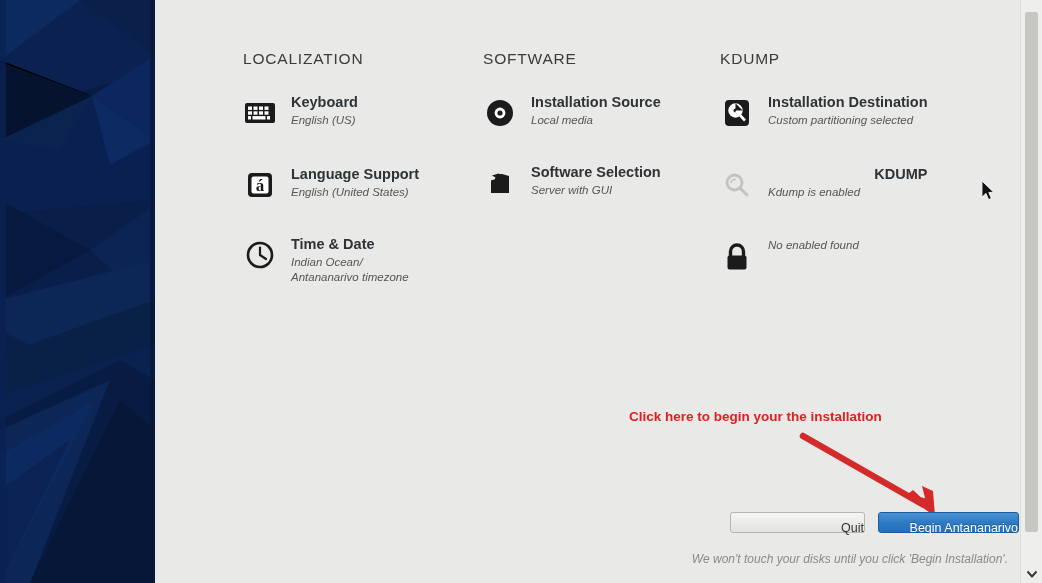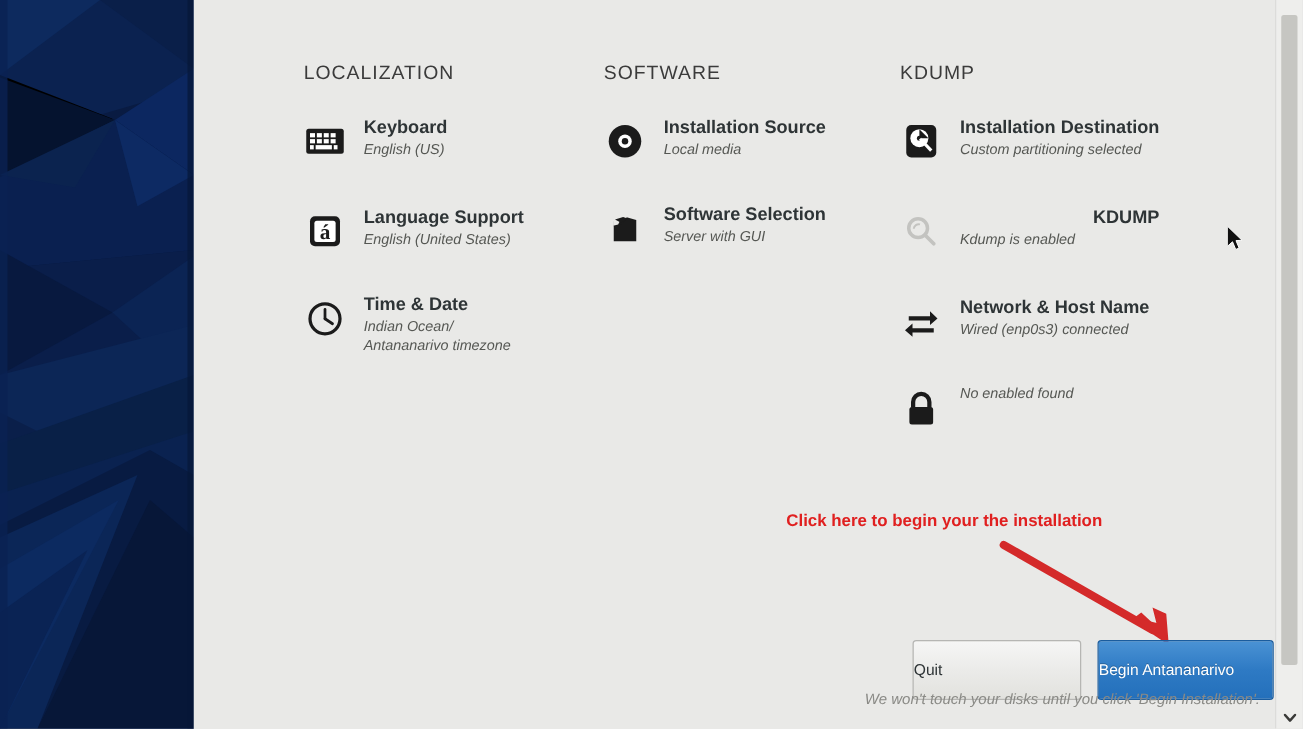--- a/index.html
+++ b/index.html
@@ -124,28 +124,28 @@
   #footer {
     position: absolute;
     left: 0;
     top: 512px;
     width: 865px;
     height: 71px;
   }
   .btn {
     position: absolute;
     top: 0;
-    height: 48px;
+    height: 21px;
     font-family: "Liberation Sans", sans-serif;
     font-size: 12.5px;
     border-radius: 3px;
     cursor: default;
     box-sizing: border-box;
     line-height: 30px;
-    text-align: left;
+    text-align: right;
     padding: 0;
   }
   #quit-button {
     left: 575px;
     width: 135px;
     background: linear-gradient(to bottom, #f6f6f5 0%, #ebebe9 50%, #e2e2de 100%);
     border: 1px solid #b6b6b3;
     color: #2e3436;
   }
   #begin-installation-button {
@@ -351,30 +351,20 @@
           <svg viewBox="0 0 34 34" width="34" height="34">
             <circle cx="14.5" cy="14.5" r="7.5" fill="none" stroke="#c3c3c0" stroke-width="2.8"></circle>
             <line x1="20" y1="20" x2="27" y2="27" stroke="#c3c3c0" stroke-width="3" stroke-linecap="round"></line>
             <path d="M11 15 A4 4 0 0 1 16 11.5" fill="none" stroke="#c3c3c0" stroke-width="1.6"></path>
           </svg>
         </span>
         <span class="hub-title">KDUMP</span>
         <span class="hub-sub">Kdump is enabled</span>
       </div>
 
-      <div class="hub-item">
-        <span class="ic">
-          <svg viewBox="0 0 34 34" width="34" height="34">
-            <path d="M7 13 L24 13 L24 9 L30 14.8 L24 20 L24 16.4 L7 16.4 Z" fill="#1b1b1b"></path>
-            <path d="M27 22.5 L10 22.5 L10 18.8 L4 24.2 L10 29.4 L10 25.9 L27 25.9 Z" fill="#1b1b1b"></path>
-          </svg>
-        </span>
-        <span class="hub-title">Network &amp; Host Name</span>
-        <span class="hub-sub">Wired (enp0s3) connected</span>
-      </div>
 
       <div class="hub-item">
         <span class="ic">
           <svg viewBox="0 0 34 34" width="34" height="34">
             <path d="M10.5 16 L10.5 11.5 A6.5 6.5 0 0 1 23.5 11.5 L23.5 16" fill="none" stroke="#1b1b1b" stroke-width="3.4"></path>
             <rect x="7.5" y="15.5" width="19" height="14" rx="2" fill="#1b1b1b"></rect>
           </svg>
         </span>
         <span class="hub-sub">No enabled found</span>
       </div>

